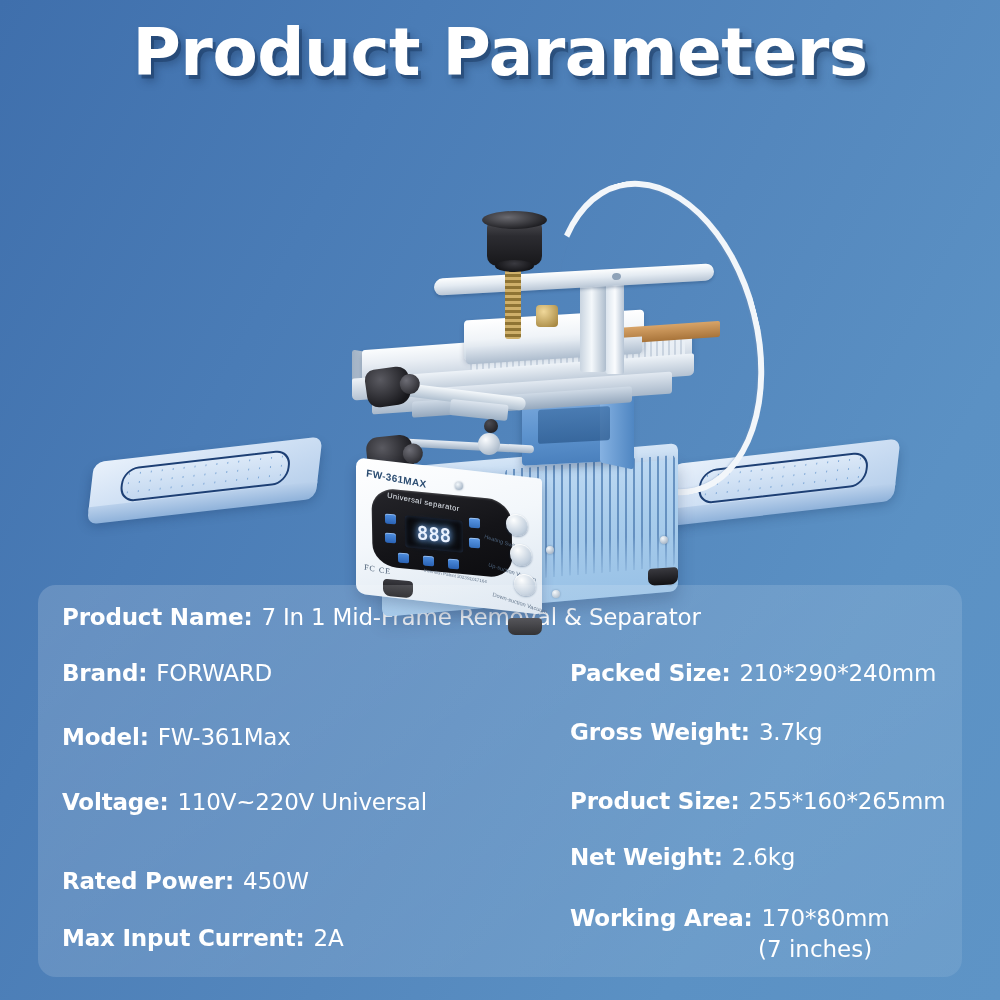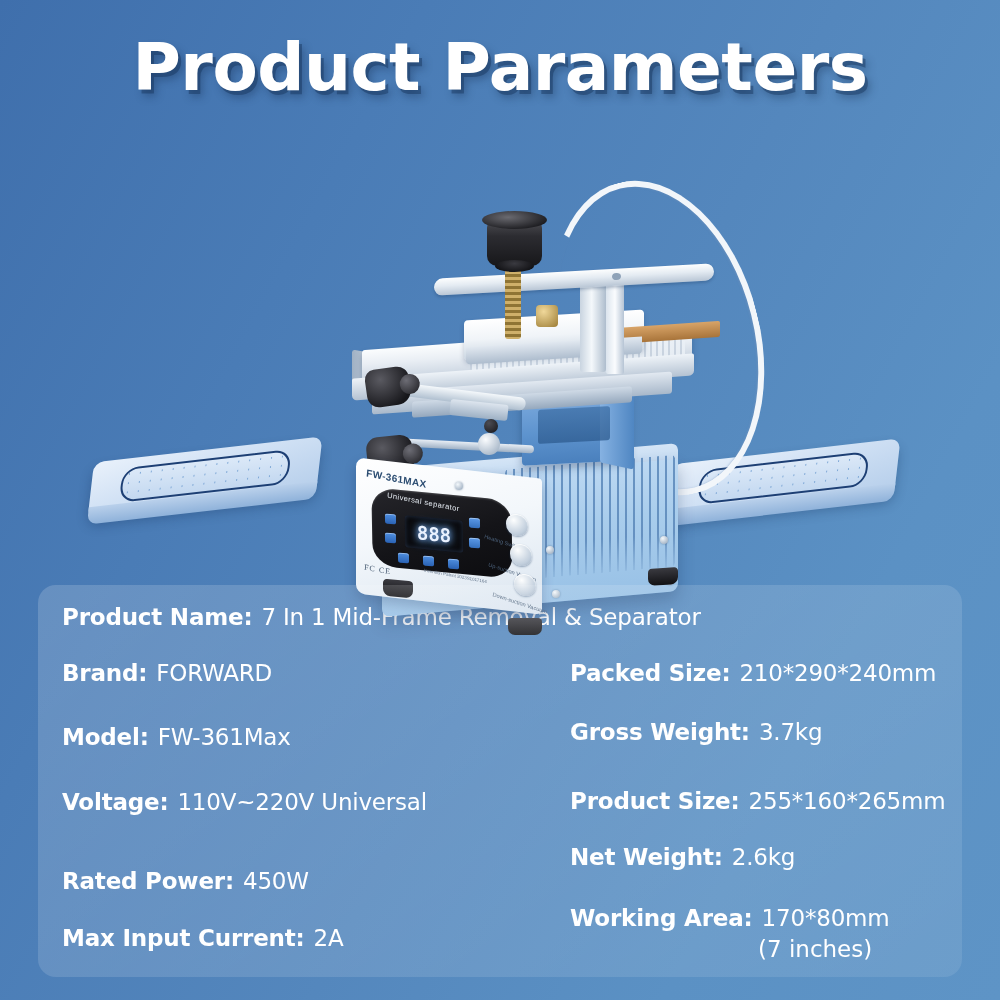--- a/index.html
+++ b/index.html
@@ -7,21 +7,21 @@
   body {
     font-family:"Liberation Sans", sans-serif;
     background:
       linear-gradient(118deg, #3f6fac 0%, #4a7cb6 28%, #5487bd 55%, #5b91c4 78%, #5e94c6 100%);
     position:relative;
   }
 
   
   .title-wrap{
     position:absolute; top:14px; left:0; width:1000px; height:92px;
-    display:flex; align-items:flex-end; justify-content:center;
+    display:flex; align-items:flex-start; justify-content:center;
     z-index:40; pointer-events:none;
   }
   .title{
     font-size:66px; font-weight:bold; color:#ffffff;
     letter-spacing:-0.5px;
     font-family:"DejaVu Sans", sans-serif;
     text-shadow: 3px 4px 0 rgba(20,48,86,.42), 5px 7px 9px rgba(16,40,75,.35);
   }
 
   

